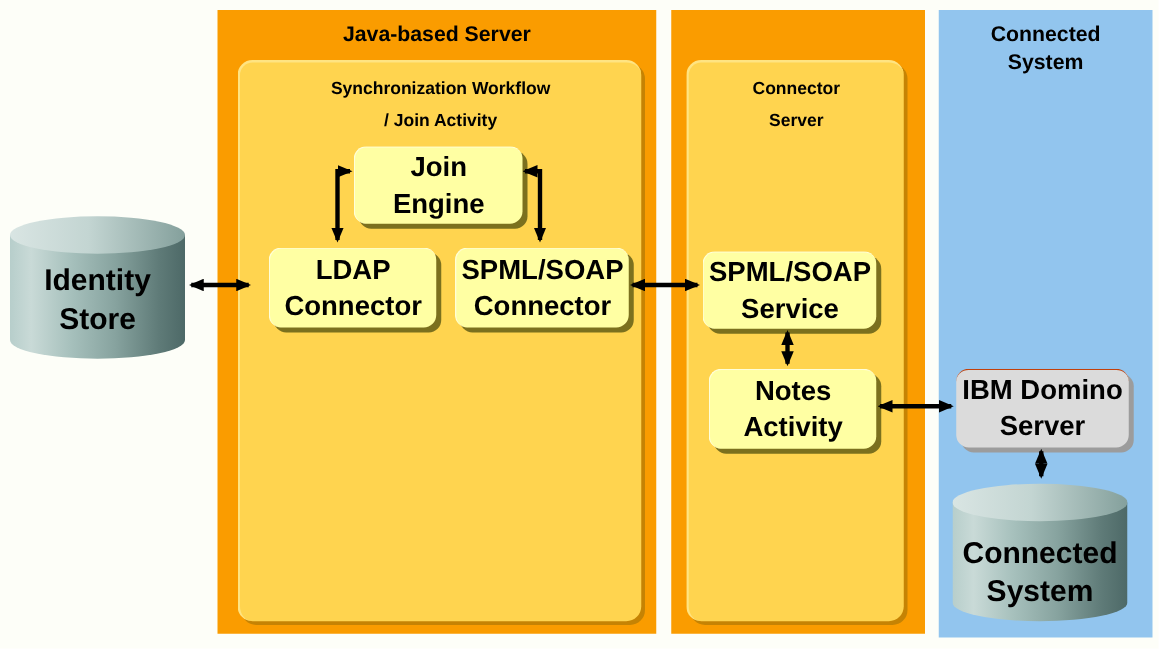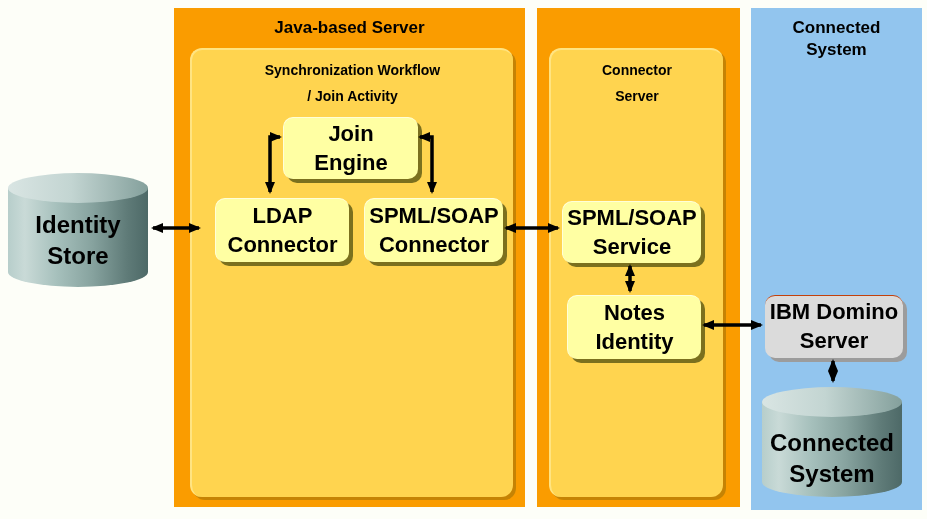--- a/index.html
+++ b/index.html
@@ -113,21 +113,21 @@
   <div class="node yellow" style="left:204px; top:198px; width:133px; height:63px;margin-left:11px;">LDAP
 Connector</div>
 
   <div class="node yellow" style="left:364px; top:198px; width:138px; height:63px;">SPML/SOAP
 Connector</div>
 
   <div class="node yellow" style="left:562px; top:201px; width:138px; height:61px;">SPML/SOAP
 Service</div>
 
   <div class="node yellow" style="left:567px; top:295px; width:133px; height:63px;">Notes
-Identity</div>
+Activity</div>
 
   <div class="node grey" style="left:765px; top:295px; width:138px; height:62px;">IBM Domino
 Server</div>
 
   <svg class="arrow-layer" width="927" height="519" viewBox="0 0 927 519">
     <defs>
       <marker id="ah" viewBox="0 0 12 10" markerWidth="12" markerHeight="10" refX="10" refY="5" orient="auto-start-reverse" markerUnits="userSpaceOnUse">
         <path d="M0,0 L12,5 L0,10 Z" fill="#000"></path>
       </marker>
     </defs>

